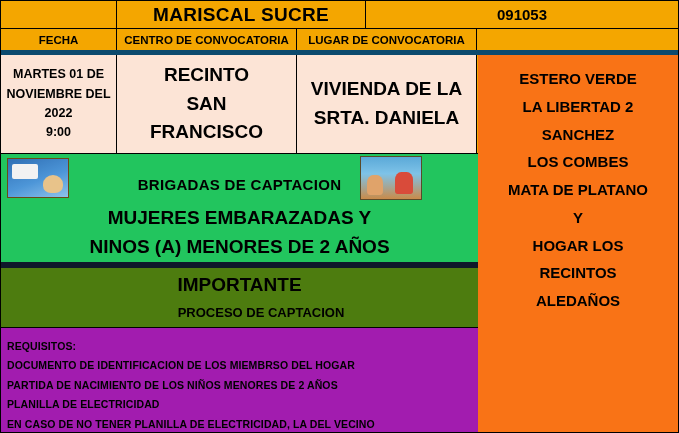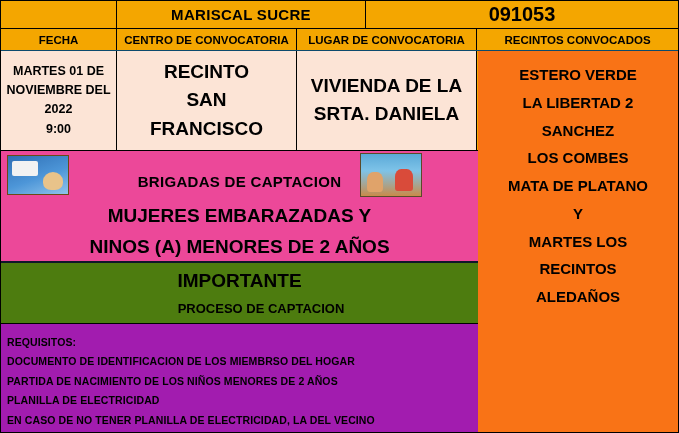--- a/index.html
+++ b/index.html
@@ -29,41 +29,41 @@
   .title-row .left-pad {
     width: 116px;
     border-right: 1px solid #000000;
     box-sizing: border-box;
   }
   .title-row .title-main {
     flex: 1;
     display: flex;
     align-items: center;
     justify-content: center;
-    font-size: 15px;
+    font-size: 19px;
     font-weight: bold;
     letter-spacing: .3px;
     border-right: 1px solid #000000;
     box-sizing: border-box;
   }
   .title-row .title-code {
     width: 312px;
     display: flex;
     align-items: center;
     justify-content: center;
-    font-size: 20px;
+    font-size: 15px;
     font-weight: bold;
     box-sizing: border-box;
   }
 
   
   .header-row {
     display: flex;
     height: 21px;
-    border-bottom: 1px solid #0c4a6e;
+    border-bottom: 5px solid #0c4a6e;
   }
   .header-row .hcell {
     display: flex;
     align-items: center;
     justify-content: center;
     font-size: 11.5px;
     font-weight: bold;
     background: #f4a600;
     border-right: 1px solid #000000;
     box-sizing: border-box;
@@ -120,27 +120,27 @@
     line-height: 1.5;
     text-align: center;
     padding: 0 4px;
   }
   .c-lugar { border-right: 1px solid #000000; text-align: right; }
 
   
   .campaign {
     position: relative;
     height: 115px;
-    background: #ec4899;
-    border-bottom: 2px solid #0f172a;
-    box-sizing: border-box;
-    display: flex;
-    flex-direction: column;
-    align-items: center;
-    justify-content: space-between;
+    background: #22c55e;
+    border-bottom: 6px solid #0f172a;
+    box-sizing: border-box;
+    display: flex;
+    flex-direction: column;
+    align-items: center;
+    justify-content: center;
     padding-top: 22px;
   }
   .campaign .line1 {
     font-size: 15px;
     font-weight: bold;
     letter-spacing: .3px;
     margin-bottom: 10px;
   }
   .campaign .line2 {
     font-size: 19px;
@@ -274,21 +274,20 @@
   <div class="title-row">
     <div class="left-pad"></div>
     <div class="title-main">MARISCAL SUCRE</div>
     <div class="title-code">091053</div>
   </div>
 
   <div class="header-row">
     <div class="hcell hc-fecha">FECHA</div>
     <div class="hcell hc-centro">CENTRO DE CONVOCATORIA</div>
     <div class="hcell hc-lugar">LUGAR DE CONVOCATORIA</div>
-    <div class="hcell hc-recintos">RECINTOS CONVOCADOS</div>
   </div>
 
   <div class="body-wrap">
 
     <div class="left-side">
 
       <div class="row-top">
         <div class="c-fecha">
           <span>MARTES 01 DE</span>
           <span>NOVIEMBRE DEL</span>
@@ -329,19 +328,19 @@
 
     </div>
 
     <div class="right-side">
       <div class="r-item">ESTERO VERDE</div>
       <div class="r-item">LA LIBERTAD 2</div>
       <div class="r-item">SANCHEZ</div>
       <div class="r-item">LOS COMBES</div>
       <div class="r-item">MATA DE PLATANO</div>
       <div class="r-item">Y</div>
-      <div class="r-item">MARTES LOS</div>
+      <div class="r-item">HOGAR LOS</div>
       <div class="r-item">RECINTOS</div>
       <div class="r-item">ALEDAÑOS</div>
     </div>
 
   </div>
 </div>
 
 </body></html>

